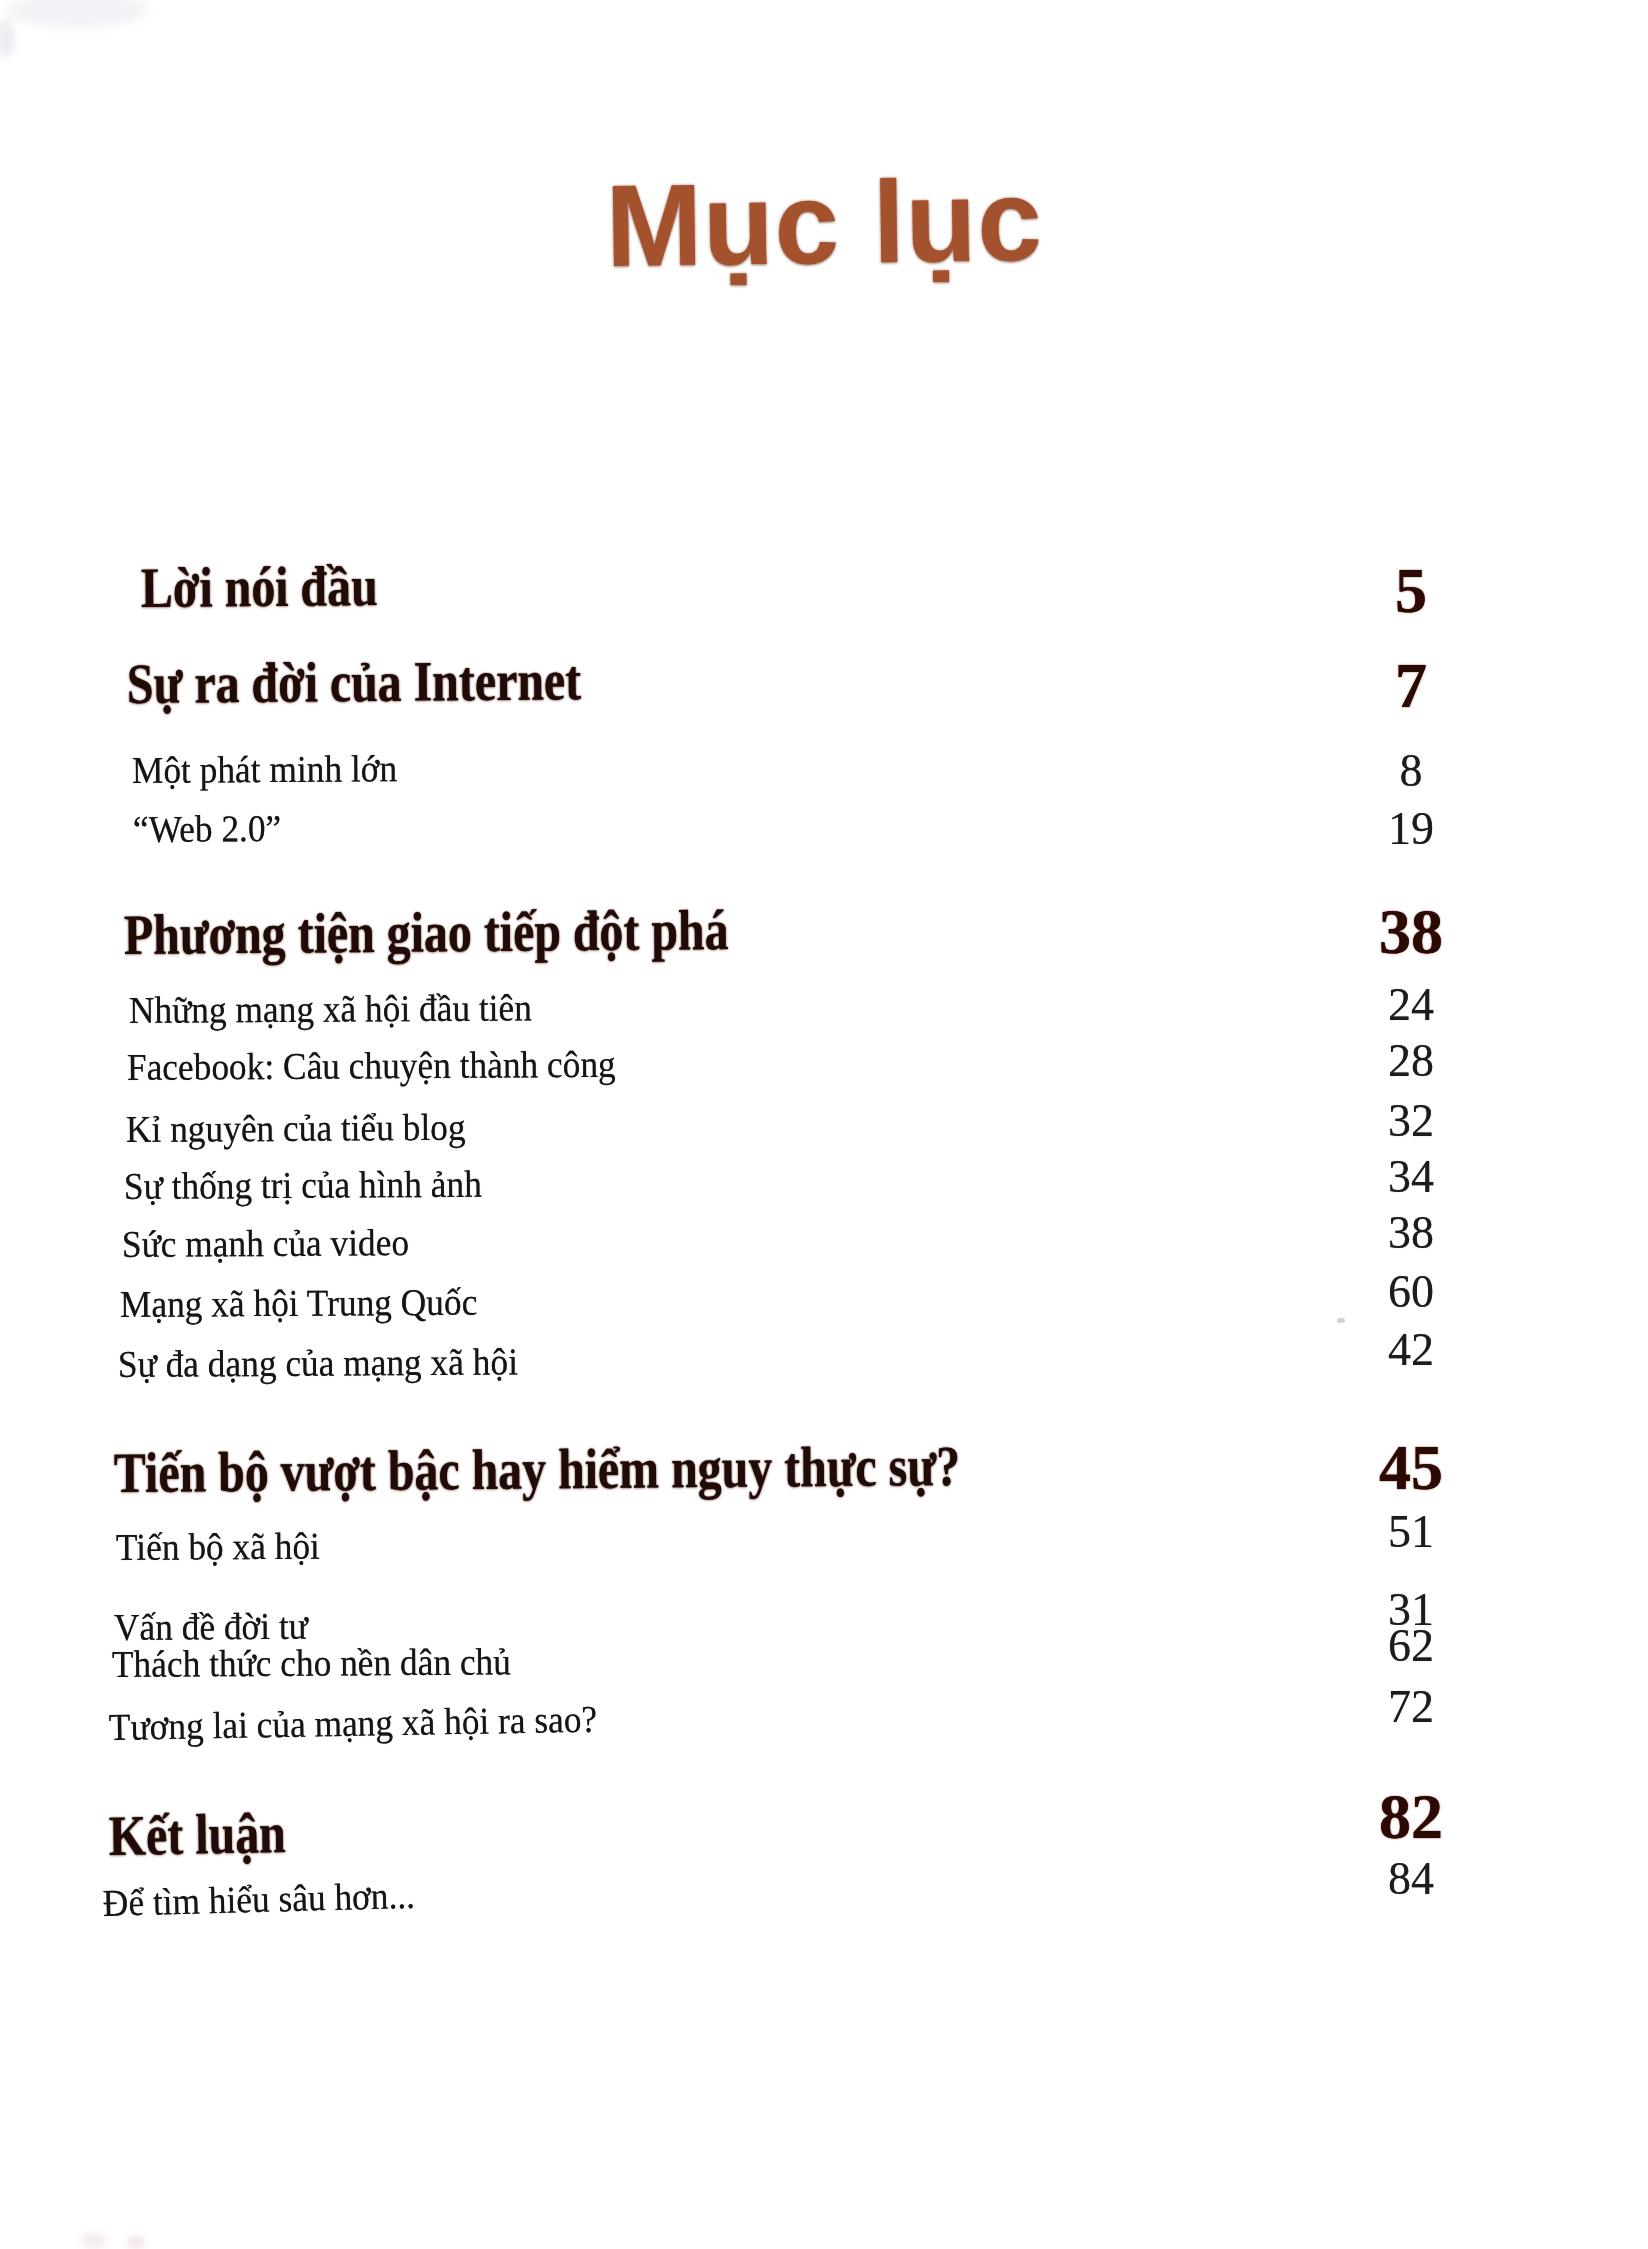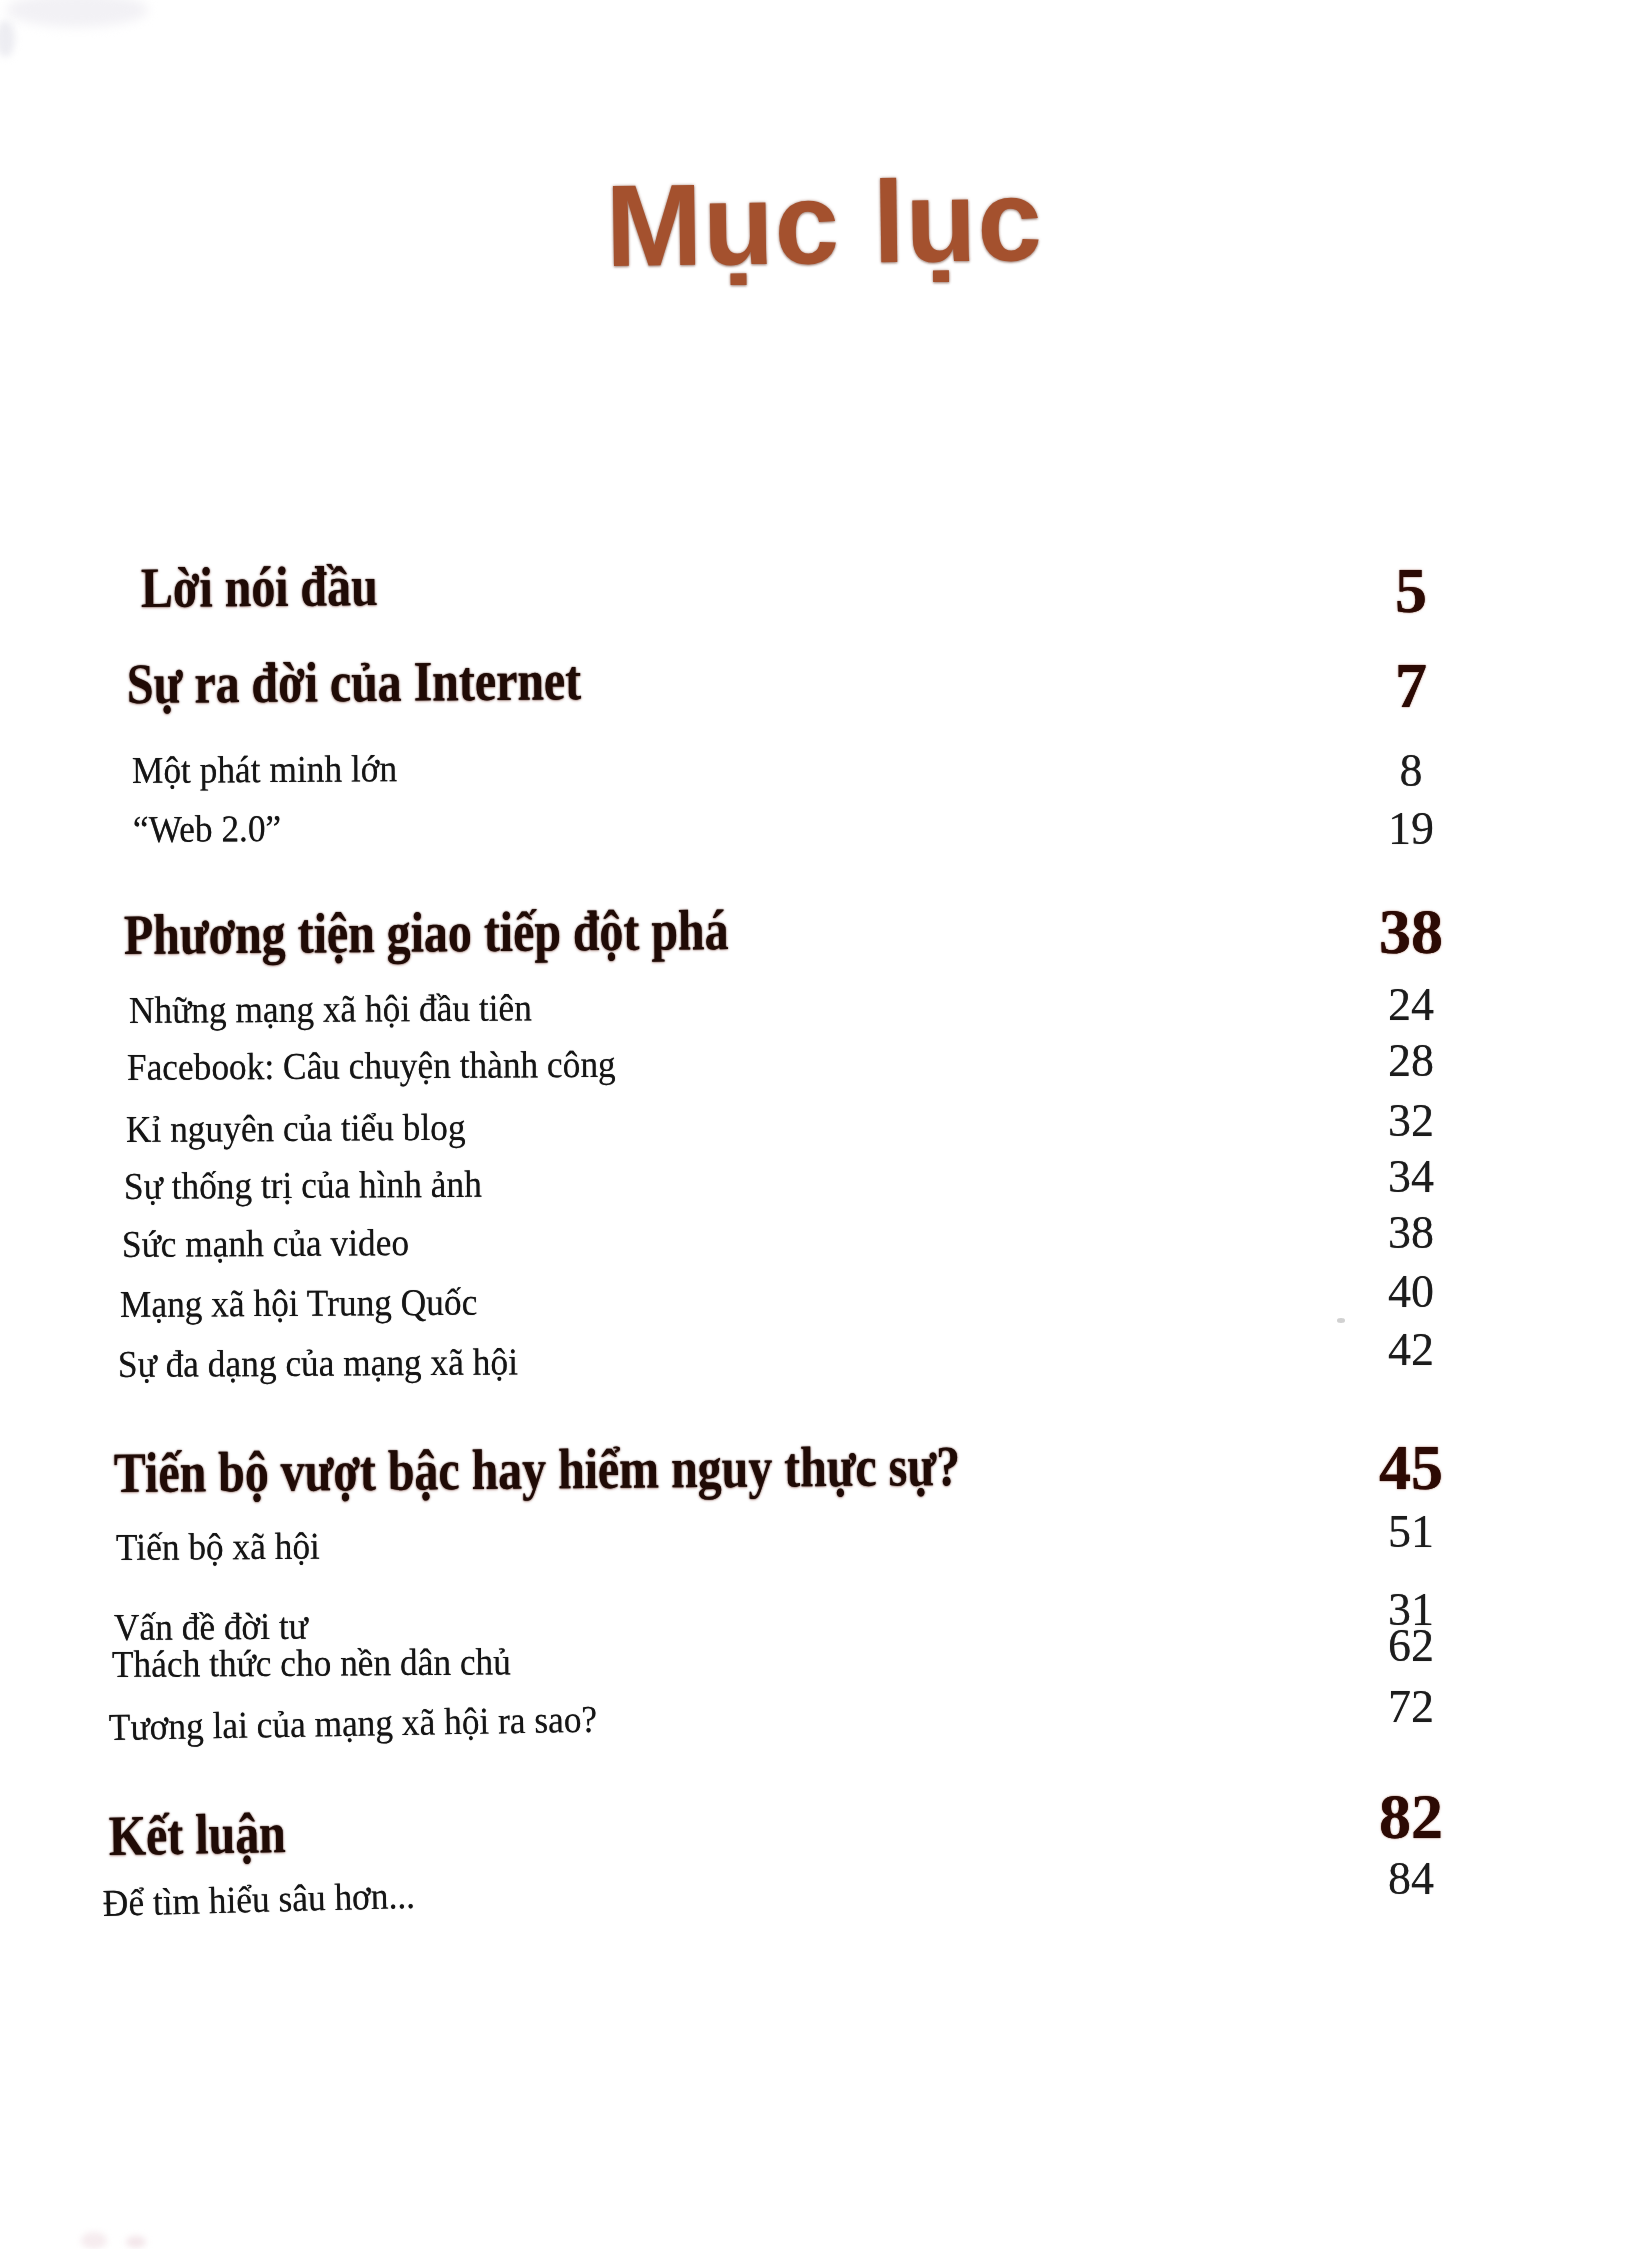--- a/index.html
+++ b/index.html
@@ -113,21 +113,21 @@
       <span class="num" style="transform:translateY(-13.5px)">34</span>
     </div>
 
     <div class="row sub" style="top:1225px">
       <span class="label" style="margin-left:122px">Sức mạnh của video</span>
       <span class="num" style="transform:translateY(-15px)">38</span>
     </div>
 
     <div class="row sub" style="top:1285px">
       <span class="label" style="margin-left:120px">Mạng xã hội Trung Quốc</span>
-      <span class="num" style="transform:translateY(-16.5px)">40</span>
+      <span class="num" style="transform:translateY(-16.5px)">60</span>
     </div>
 
     <div class="row sub" style="top:1345px">
       <span class="label" style="margin-left:118px">Sự đa dạng của mạng xã hội</span>
       <span class="num" style="transform:translateY(-18px)">42</span>
     </div>
 
     <div class="row sec" style="top:1444px">
       <span class="label" style="margin-left:114px">Tiến bộ vượt bậc hay hiểm nguy thực sự?</span>
       <span class="num" style="transform:translateY(-8.2px)">45</span>

